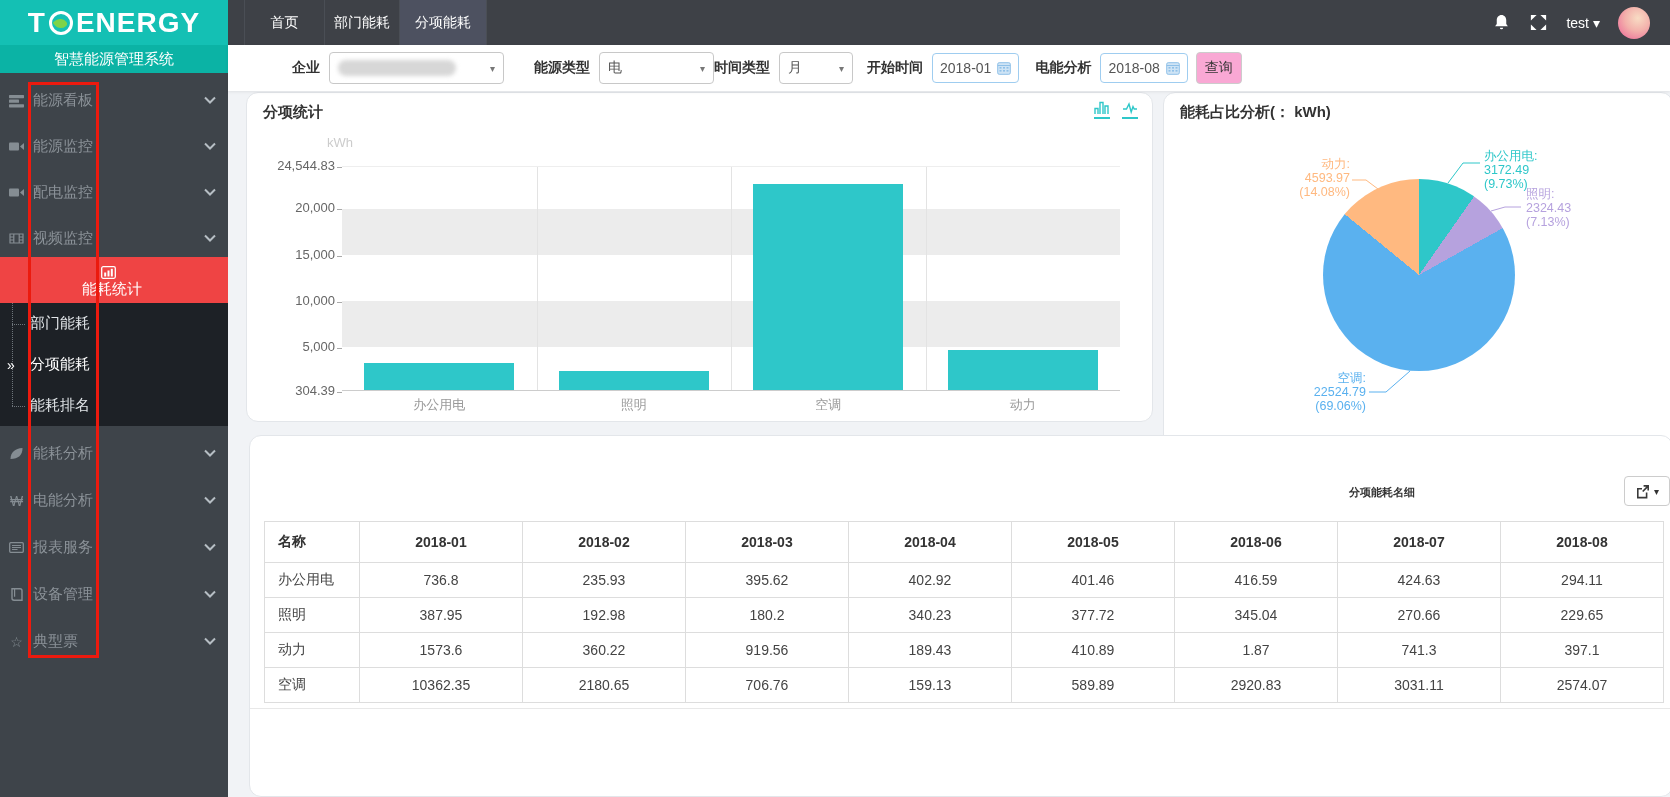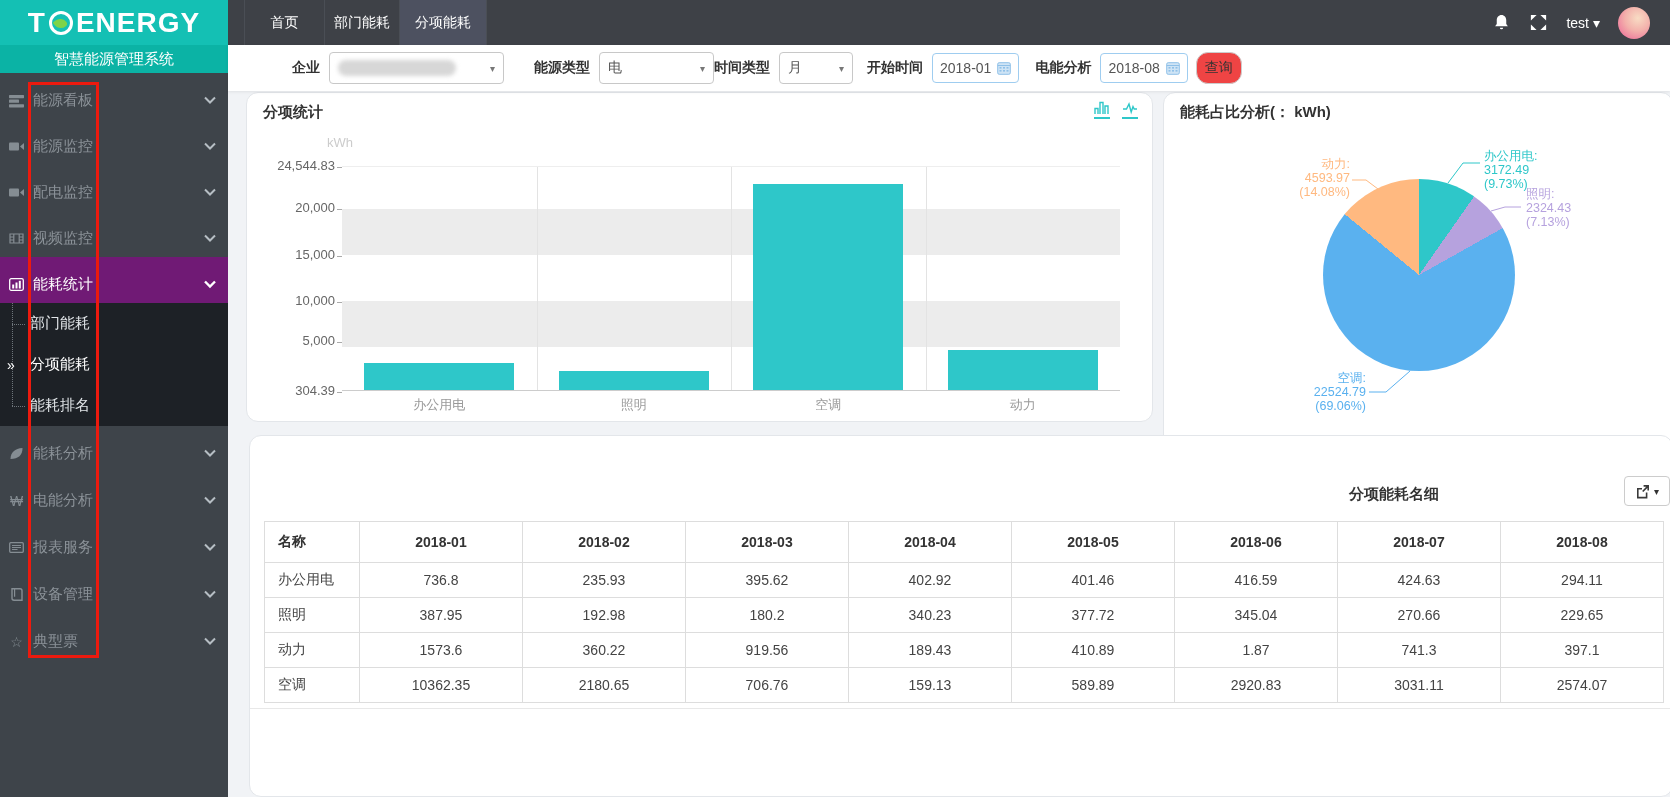--- a/index.html
+++ b/index.html
@@ -16,21 +16,21 @@
     background:#7ed348; border-radius:0 100% 40% 100%; transform:rotate(-40deg); }
   .sys-title { height:28px; background:#0bb3a5; color:#fff; font-size:15px; line-height:28px; text-align:center; }
   .menu { position:absolute; top:73px; left:0; right:0; bottom:0; }
   .mi { height:46px; display:flex; align-items:center; padding:8px 12px 0 8px; color:#8b9298; font-size:15px; cursor:pointer; }
   .mi.b { height:47px; }
   .mi .ic { width:17px; margin-right:8px; display:flex; justify-content:center; color:#858d93; font-size:14px; line-height:1; }
   .mi .ic svg { width:15px; height:15px; }
   .mi .lbl { flex:1; }
   .mi .chev { color:#b6bec4; }
   .mi .chev svg { width:12px; height:12px; }
-  .mi.active { background:#701a75; color:#fff; }
+  .mi.active { background:#ef4444; color:#fff;flex-direction:column; }
   .mi.active .ic, .mi.active .chev { color:#fff; }
   .submenu { background:#1d2126; position:relative; }
   .smi { height:41px; display:flex; align-items:center; padding-left:30px; color:#e2e6e9; font-size:15px; position:relative; cursor:pointer; }
   .smi.current { color:#fff; }
   .tree-line { position:absolute; left:12px; top:0; bottom:20px; border-left:1px dotted #6f767c; }
   .stub { position:absolute; left:12px; top:50%; width:13px; border-top:1px dotted #6f767c; }
   .dbl-arrow { position:absolute; left:7px; color:#fff; font-size:14px; }
   .red-box { position:absolute; left:28px; top:82px; width:71px; height:576px; border:3px solid #ec1a0e; z-index:6; pointer-events:none; }
 
   
@@ -51,21 +51,21 @@
     box-shadow:0 1px 3px rgba(0,0,0,.08); position:relative; z-index:2; flex-shrink:0; }
   .flabel { font-weight:bold; margin-right:9px; }
   .flabel.u { }
   .sel { height:32px; border:1px solid #c8c8c8; border-radius:4px; background:#fff; display:flex; align-items:center;
     padding:0 8px; color:#555; cursor:pointer; }
   .sel .caret { margin-left:auto; color:#777; font-size:10px; padding-left:6px; }
   .blur-blob { width:118px; height:16px; background:#d7d7d7; border-radius:8px; filter:blur(2px); }
   .dinput { height:30px; border:1px solid #9fcdf0; border-radius:4px; background:#fff; display:flex; align-items:center;
     padding:0 7px; gap:6px; color:#555; cursor:text; }
   .cal svg { width:14px; height:14px; display:block; }
-  .qbtn { height:32px; padding:0 8px; border:1px solid #ccc; border-radius:12px; background:#ef4444; color:#333;
+  .qbtn { height:32px; padding:0 8px; border:1px solid #ccc; border-radius:4px; background:#f9a8d4; color:#333;
     font-size:14px; cursor:pointer; }
 
   
   .content { flex:1; position:relative; background:#f1f3f6; }
   .card { position:absolute; background:#fff; border:1px solid #e3e6ea; border-radius:12px;margin-left:11px; }
   .card-title { position:absolute; left:16px; top:10px; font-size:15px; font-weight:bold; color:#333; }
 
   
   .bar-card { left:7px; top:1px; width:907px; height:330px; }
   .ctype-icons { position:absolute; right:14px; top:8px; display:flex; gap:12px; }
@@ -84,21 +84,21 @@
   .xl { flex:1; text-align:center; font-size:13px; color:#999; }
 
   
   .pie-card { left:924px; top:1px; width:510px; height:359px; }
   .pie { position:absolute; left:159px; top:86px; width:192px; height:192px; border-radius:50%; }
   .plabel { position:absolute; font-size:12.5px; line-height:14px; }
   .leaders { position:absolute; inset:0; }
 
   
   .table-card { left:10px; top:344px; width:1424px; height:362px; }
-  .tbl-title { position:absolute; left:1099px; top:49px; font-size:15px; font-weight:bold; color:#333; }
+  .tbl-title { position:absolute; left:1099px; top:49px; font-size:11px; font-weight:bold; color:#333; }
   .export-btn { position:absolute; left:1374px; top:40px; width:46px; height:30px; border:1px solid #ccc; border-radius:4px;
     background:#fff; display:flex; align-items:center; justify-content:center; gap:4px; cursor:pointer; }
   .export-btn svg { width:15px; height:15px; }
   .export-btn .caret { font-size:10px; color:#333; }
   .bline { position:absolute; left:0; right:0; top:272px; border-top:1px solid #e8e8e8; }
   table.det { position:absolute; left:14px; top:85px; width:1400px; border-collapse:collapse; table-layout:fixed;
     font-size:14px; color:#444; }
   table.det th, table.det td { border:1px solid #ddd; text-align:center; }
   table.det th { height:41px; color:#333; font-weight:bold; }
   table.det td { height:35px; }
@@ -360,21 +360,21 @@
               <path d="M1 8 h3.5 L7 3 l2.2 8 L11 5.5 l1.2 2.5 H15" fill="none" stroke="#2ec7c9" stroke-width="1.4"></path>
             </svg>
           </span>
       </div>
       <div class="kwh">kWh</div>
 
       <div class="ylab" style="top:65px">24,544.83</div>
       <div class="ylab" style="top:107px">20,000</div>
       <div class="ylab" style="top:154px">15,000</div>
       <div class="ylab" style="top:200px">10,000</div>
-      <div class="ylab" style="top:240px">5,000</div>
+      <div class="ylab" style="top:246px">5,000</div>
       <div class="ylab" style="top:290px">304.39</div>
 
       <div class="plot">
         <div class="vline" style="left:25%"></div>
         <div class="vline" style="left:50%"></div>
         <div class="vline" style="left:75%"></div>
         <div class="bars">
           <div class="slot">
               <div class="bar" style="height: 26.6px; background: rgb(46, 199, 201);"></div>
             </div>

